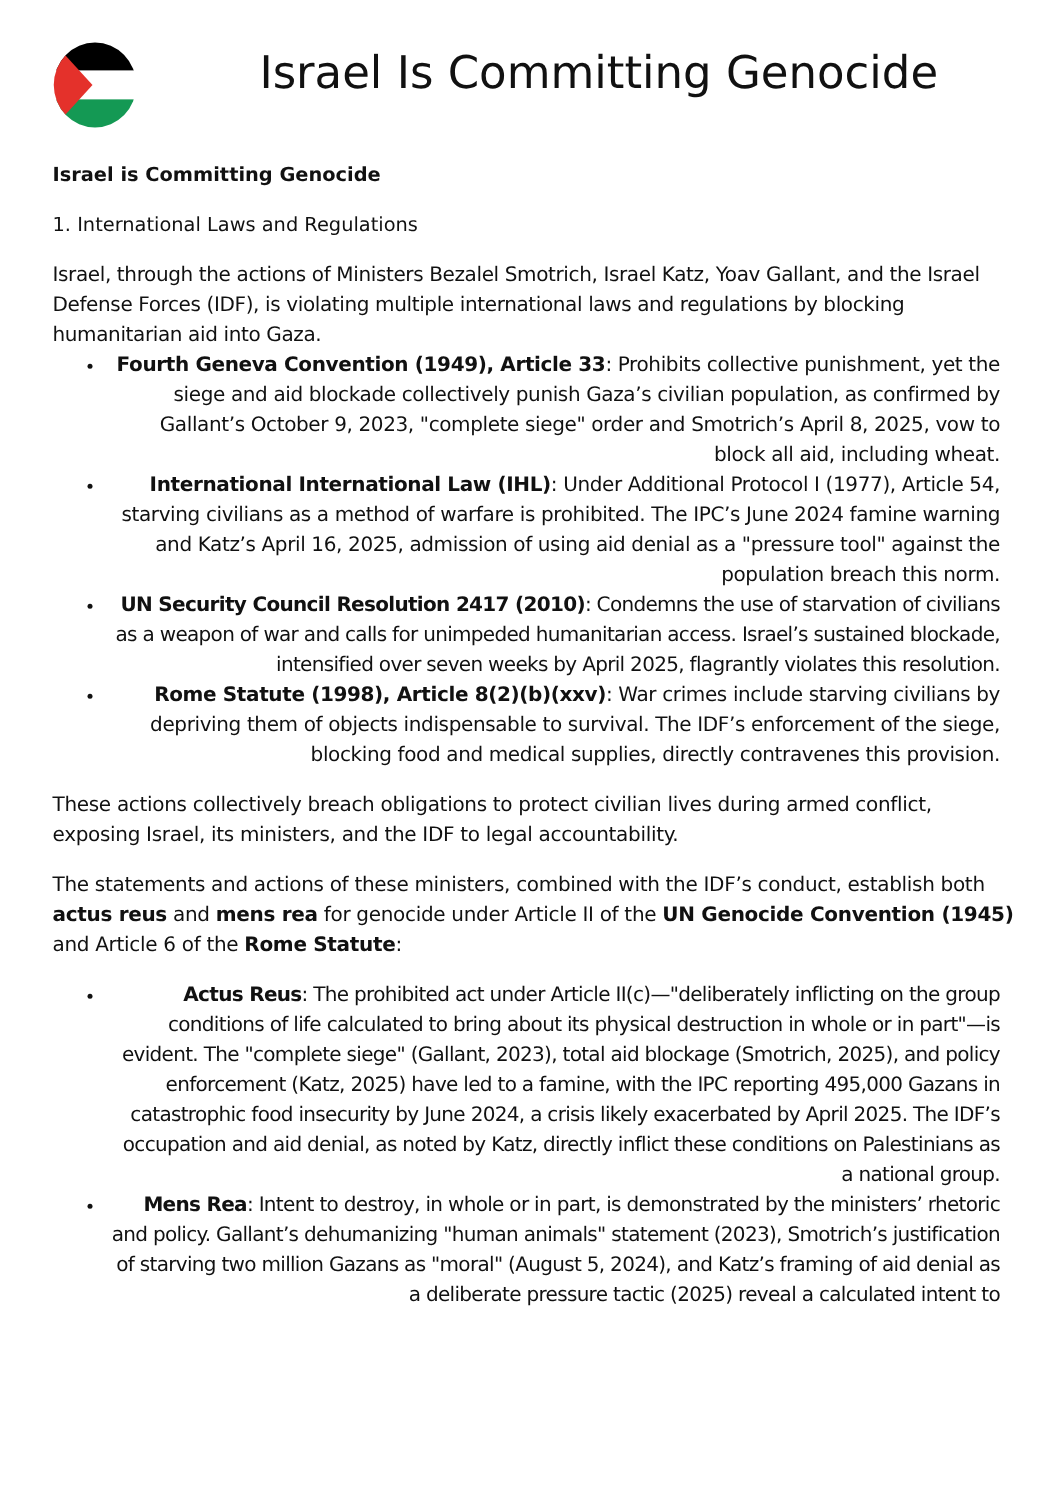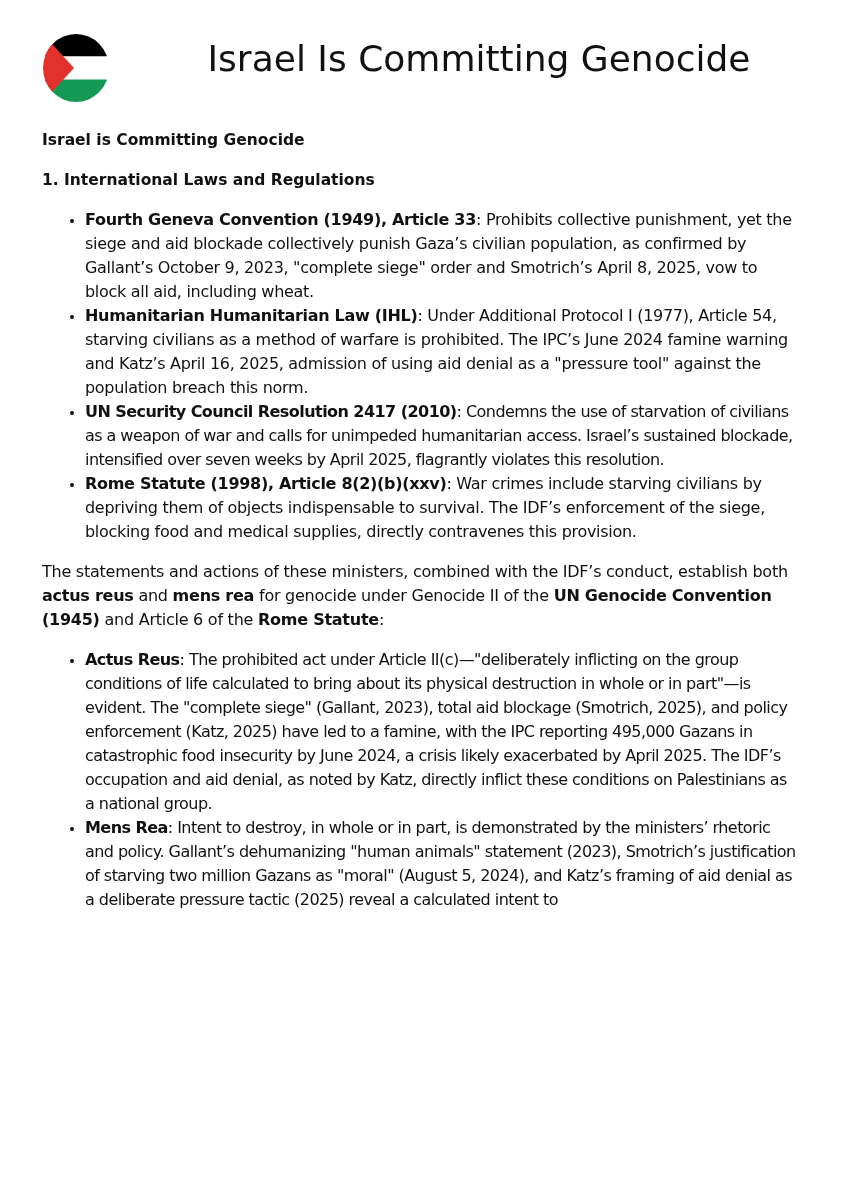--- a/index.html
+++ b/index.html
@@ -10,23 +10,23 @@
   .header { position: absolute; left: 0; top: 0; width: 848px; height: 110px; }
   .logo { position: absolute; left: 42px; top: 33px; width: 68px; height: 70px; }
   .title {
     position: absolute; left: 150px; right: 40px; top: 38px;
     text-align: center; font-size: 36px; font-weight: normal; margin: 0;
     font-family: "DejaVu Sans", sans-serif; letter-spacing: 0px;
   }
   .content { position: absolute; left: 42px; top: 124px; width: 770px; font-size: 16px; line-height: 24px; }
   .content p { margin: 0; }
   .h-doc { font-weight: bold; font-size: 15.5px; margin-bottom: 16px !important; margin-top: 4px !important; }
-  .h-sec { font-weight: bold; font-size: 15.5px; margin-bottom: 16px !important; }
+  .h-sec { font-weight: normal; font-size: 15.5px; margin-bottom: 16px !important; }
   .para { margin-bottom: 16px !important; letter-spacing: -0.25px; }
-  ul { margin: 0 12px 16px 0; padding-left: 43px; }
+  ul { margin: 0 12px 16px 0; padding-left: 43px; text-align: right; }
   li { letter-spacing: -0.3px; }
   li::marker { font-size: 14px; }
   b { font-weight: bold; }
   .tight { letter-spacing: -0.55px; }
 </style>
 </head>
 <body>
 
 <div class="header">
   <svg class="logo" viewBox="0 0 68 70">
@@ -43,29 +43,31 @@
     </g>
   </svg>
   <h1 class="title">Israel Is Committing Genocide</h1>
 </div>
 
 <div class="content">
   <p class="h-doc">Israel is Committing Genocide</p>
 
   <p class="h-sec">1. International Laws and Regulations</p>
 
+  <p style="letter-spacing:-0.3px">Israel, through the actions of Ministers Bezalel Smotrich, Israel Katz, Yoav Gallant, and the Israel Defense Forces (IDF), is violating multiple international laws and regulations by blocking humanitarian aid into Gaza.</p>
 
   <ul>
     <li><b>Fourth Geneva Convention (1949),  Article 33</b><span>: Prohibits collective punishment, yet the siege and aid blockade collectively punish Gaza’s civilian population, as confirmed by Gallant’s October 9, 2023, "complete siege" order and Smotrich’s April 8, 2025, vow to block all aid, including wheat.</span></li>
-    <li><b>Humanitarian Humanitarian Law (IHL)</b><span>: Under Additional Protocol I (1977), Article 54, starving civilians as a method of warfare is prohibited. The IPC’s June 2024 famine warning and Katz’s April 16, 2025, admission of using aid denial as a "pressure tool" against the population breach this norm.</span></li>
+    <li><b>International International Law (IHL)</b><span>: Under Additional Protocol I (1977), Article 54, starving civilians as a method of warfare is prohibited. The IPC’s June 2024 famine warning and Katz’s April 16, 2025, admission of using aid denial as a "pressure tool" against the population breach this norm.</span></li>
     <li class="tight"><b>UN Security Council Resolution 2417 (2010)</b><span>: Condemns the use of starvation of civilians as a weapon of war and calls for unimpeded humanitarian access. Israel’s sustained blockade, intensified over seven weeks by April 2025, flagrantly violates this resolution.</span></li>
     <li><b>Rome Statute (1998),  Article 8(2)(b)(xxv)</b><span>: War crimes include starving civilians by depriving them of objects indispensable to survival. The IDF’s enforcement of the siege, blocking food and medical supplies, directly contravenes this provision.</span></li>
   </ul>
 
+  <p class="para">These actions collectively breach obligations to protect civilian lives during armed conflict, exposing Israel, its ministers, and the IDF to legal accountability.</p>
 
 
-  <p class="para"><span>The statements and actions of these ministers, combined with the IDF’s conduct, establish both </span><b>actus reus</b><span> and </span><b>mens rea</b><span> for genocide under Genocide II of the </span><b>UN Genocide Convention (1945)</b><span> and Article 6 of the </span><b>Rome Statute</b><span>:</span></p>
+  <p class="para"><span>The statements and actions of these ministers, combined with the IDF’s conduct, establish both </span><b>actus reus</b><span> and </span><b>mens rea</b><span> for genocide under Article II of the </span><b>UN Genocide Convention (1945)</b><span> and Article 6 of the </span><b>Rome Statute</b><span>:</span></p>
 
   <ul>
     <li class="tight"><b>Actus Reus</b><span>: The prohibited act under Article II(c)—"deliberately inflicting on the group conditions of life calculated to bring about its physical destruction in whole or in part"—is evident. The "complete siege" (Gallant, 2023), total aid blockage (Smotrich, 2025), and policy enforcement (Katz, 2025) have led to a famine, with the IPC reporting 495,000 Gazans in catastrophic food insecurity by June 2024, a crisis likely exacerbated by April 2025. The IDF’s occupation and aid denial, as noted by Katz, directly inflict these conditions on Palestinians as a national group.</span></li>
     <li class="tight"><b>Mens Rea</b><span>: Intent to destroy, in whole or in part, is demonstrated by the ministers’ rhetoric and policy. Gallant’s dehumanizing "human animals" statement (2023), Smotrich’s justification of starving two million Gazans as "moral" (August 5, 2024), and Katz’s framing of aid denial as a deliberate pressure tactic (2025) reveal a calculated intent to</span></li>
   </ul>
 </div>
 
 </body></html>

